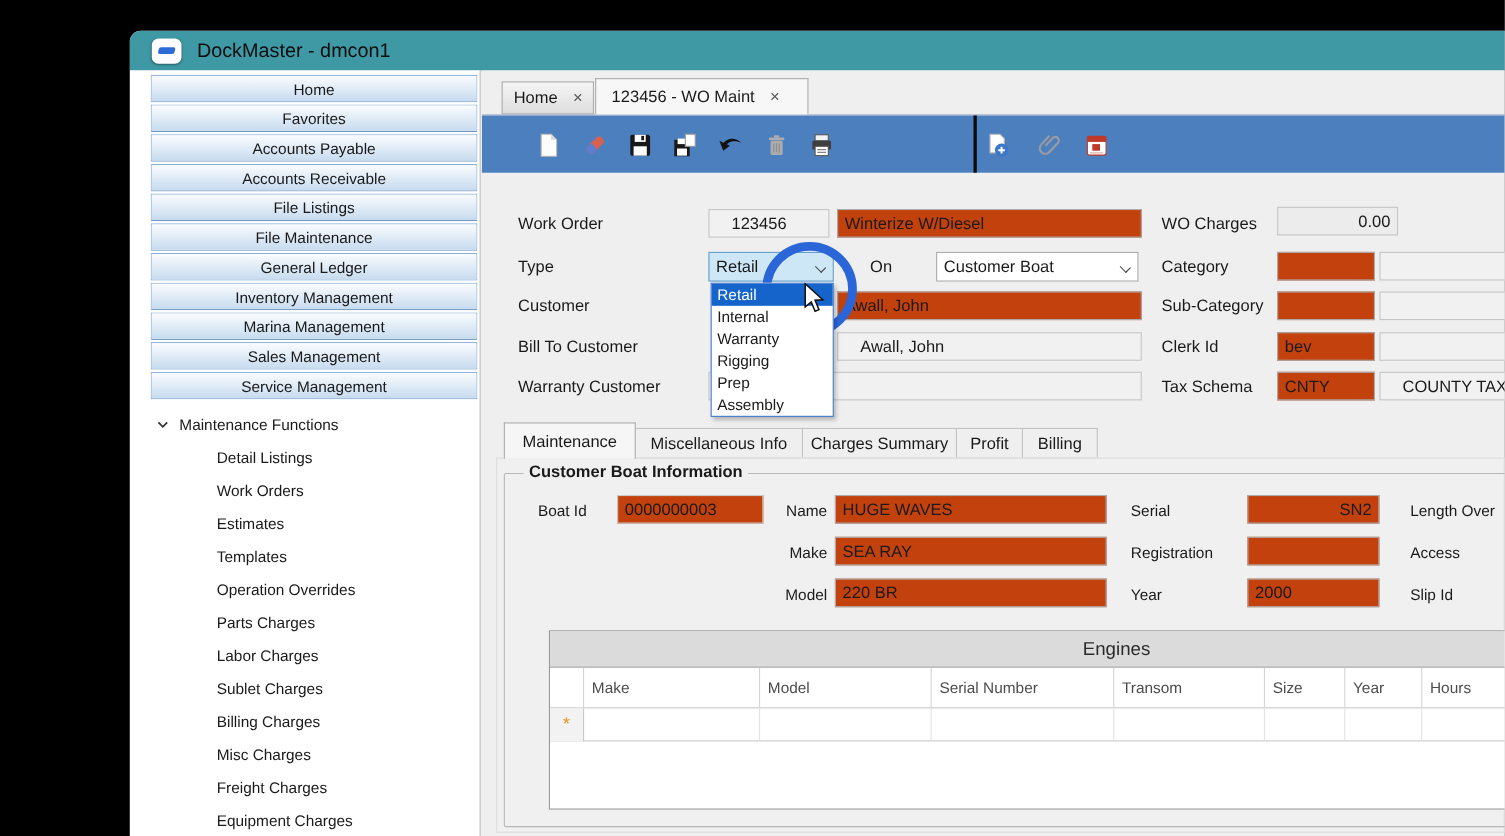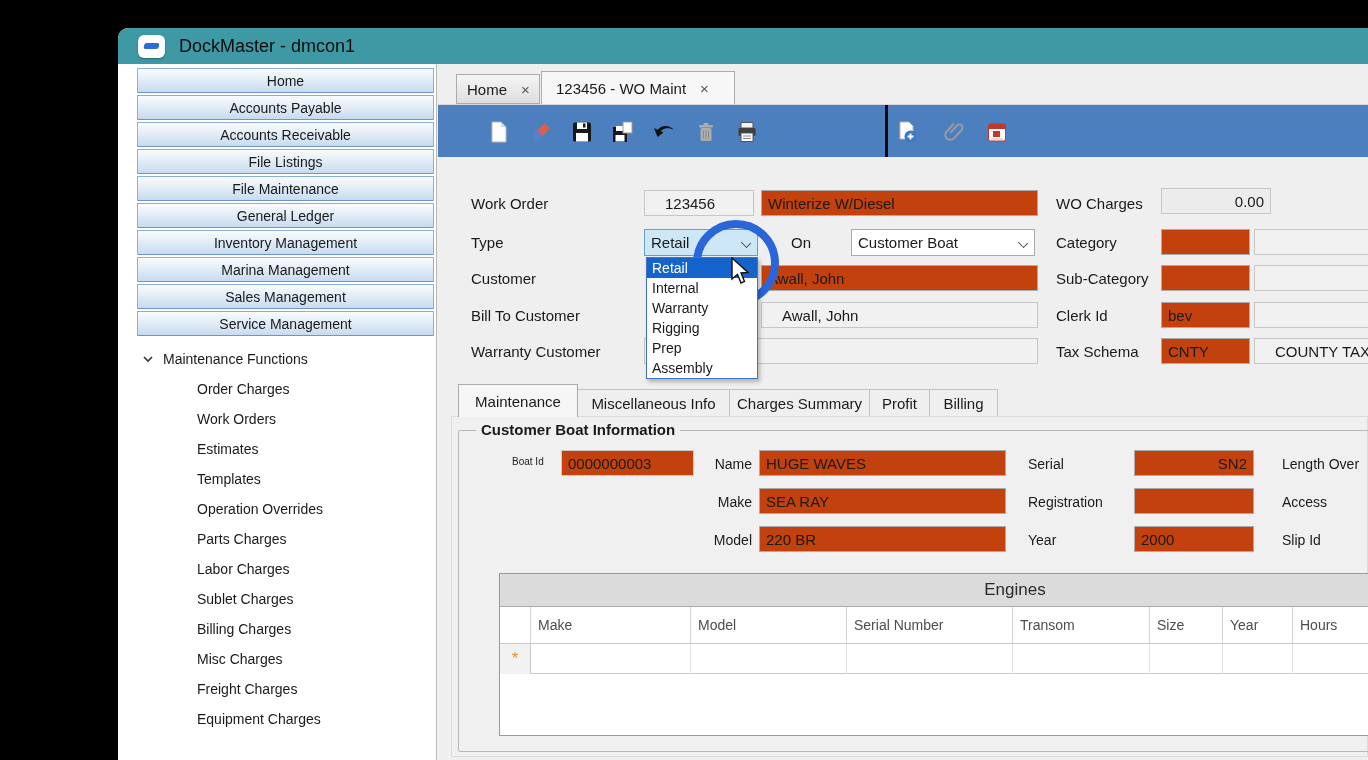--- a/index.html
+++ b/index.html
@@ -140,38 +140,39 @@
   <div class="titlebar">
     <div class="app-icon">
         <div class="dash"></div>
       </div>
     <div class="title-text">DockMaster - dmcon1</div>
   </div>
 
   <div class="sidebar">
     <div class="side-buttons">
       <div class="side-btn">Home</div>
+      <div class="side-btn">Favorites</div>
       <div class="side-btn">Accounts Payable</div>
       <div class="side-btn">Accounts Receivable</div>
       <div class="side-btn">File Listings</div>
       <div class="side-btn">File Maintenance</div>
       <div class="side-btn">General Ledger</div>
       <div class="side-btn">Inventory Management</div>
       <div class="side-btn">Marina Management</div>
       <div class="side-btn">Sales Management</div>
       <div class="side-btn">Service Management</div>
     </div>
     <div class="tree">
       <div class="tree-root">
         <svg width="12" height="12" viewBox="0 0 12 12">
             <path d="M2 4 l4 4 4-4" fill="none" stroke="#333" stroke-width="1.6"></path>
           </svg>
         <span>Maintenance Functions</span>
       </div>
-      <div class="tree-item">Order Charges</div>
+      <div class="tree-item">Detail Listings</div>
       <div class="tree-item">Work Orders</div>
       <div class="tree-item">Estimates</div>
       <div class="tree-item">Templates</div>
       <div class="tree-item">Operation Overrides</div>
       <div class="tree-item">Parts Charges</div>
       <div class="tree-item">Labor Charges</div>
       <div class="tree-item">Sublet Charges</div>
       <div class="tree-item">Billing Charges</div>
       <div class="tree-item">Misc Charges</div>
       <div class="tree-item">Freight Charges</div>
@@ -335,21 +336,21 @@
         <div class="dtab" style="left:140px; width:152px">Miscellaneous Info</div>
         <div class="dtab" style="left:292px; width:140px">Charges Summary</div>
         <div class="dtab" style="left:432px; width:60px">Profit</div>
         <div class="dtab" style="left:492px; width:68px">Billing</div>
       </div>
 
       <div class="tabpage"></div>
       <div class="groupbox"></div>
       <div class="groupbox-title">Customer Boat Information</div>
 
-      <div class="lbl" style="left:74px; top:299px; font-size:10px">Boat Id</div>
+      <div class="lbl" style="left:51px; top:299px; font-size:14px">Boat Id</div>
       <div class="tb" style="left:123px; top:293px; width:133px; border-color:#C9C9C9">0000000003</div>
 
       <div class="lbl" style="left:258px; top:299px; width:56px; text-align:right; font-size:14px">Name</div>
       <div class="tb" style="left:321px; top:293px; width:247px">HUGE WAVES</div>
 
       <div class="lbl" style="left:258px; top:337px; width:56px; text-align:right; font-size:14px">Make</div>
       <div class="tb" style="left:321px; top:331px; width:247px">SEA RAY</div>
 
       <div class="lbl" style="left:258px; top:375px; width:56px; text-align:right; font-size:14px">Model</div>
       <div class="tb" style="left:321px; top:369px; width:247px">220 BR</div>

